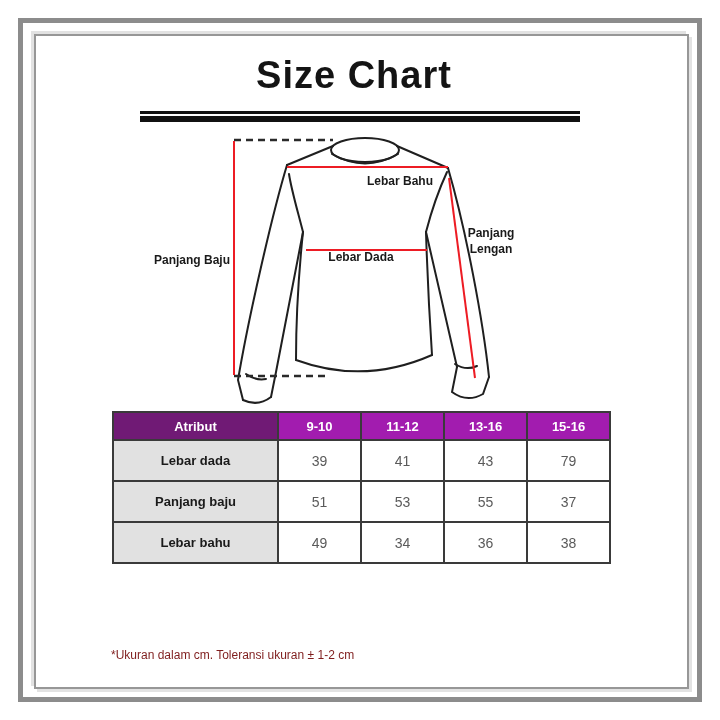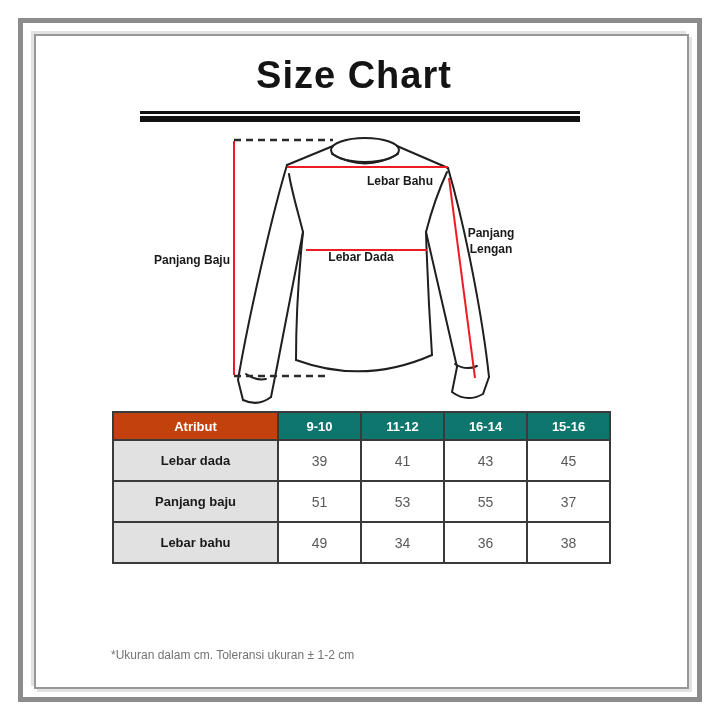--- a/index.html
+++ b/index.html
@@ -30,33 +30,33 @@
   }
   .size-table{
     position:absolute;left:112px;top:411px;
     border-collapse:collapse;table-layout:fixed;
   }
   .size-table th,.size-table td{
     border:2px solid #3a3a3a;text-align:center;vertical-align:middle;
     padding:0;
   }
   .size-table thead th{height:26px;color:#ffffff;font-size:13px;font-weight:bold;}
-  .size-table thead th.attr-head{background:#c2410c;}
-  .size-table thead th.size-head{background:#0f766e;}
+  .size-table thead th.attr-head{background:#701a75;}
+  .size-table thead th.size-head{background:#a21caf;}
   .size-table tbody th{
     background:#e1e1e1;color:#1a1a1a;font-size:13px;font-weight:bold;height:39px;
   }
   .size-table tbody td{
     background:#ffffff;color:#5a5a5a;font-size:14px;height:39px;
   }
   .col-attr{width:165px;}
   .col-size{width:83px;}
   .footnote{
     position:absolute;left:111px;top:648px;
-    font-size:12px;color:#737373;
+    font-size:12px;color:#7f1d1d;
   }
 </style>
 </head>
 <body>
 
 <div class="frame-outer"></div>
 <div class="frame-inner"></div>
 
 <h1 class="page-title">Size Chart</h1>
 <div class="rule-thin"></div>
@@ -109,31 +109,31 @@
       <col class="col-size">
       <col class="col-size">
     <col class="col-size">
       <col class="col-size">
   </colgroup>
   <thead>
     <tr>
       <th class="attr-head">Atribut</th>
       <th class="size-head">9-10</th>
       <th class="size-head">11-12</th>
-      <th class="size-head">16-14</th>
+      <th class="size-head">13-16</th>
       <th class="size-head">15-16</th>
     </tr>
   </thead>
   <tbody>
     <tr>
       <th>Lebar dada</th>
       <td>39</td>
       <td>41</td>
       <td>43</td>
-      <td>45</td>
+      <td>79</td>
     </tr>
     <tr>
       <th>Panjang baju</th>
       <td>51</td>
       <td>53</td>
       <td>55</td>
       <td>37</td>
     </tr>
     <tr>
       <th>Lebar bahu</th>

